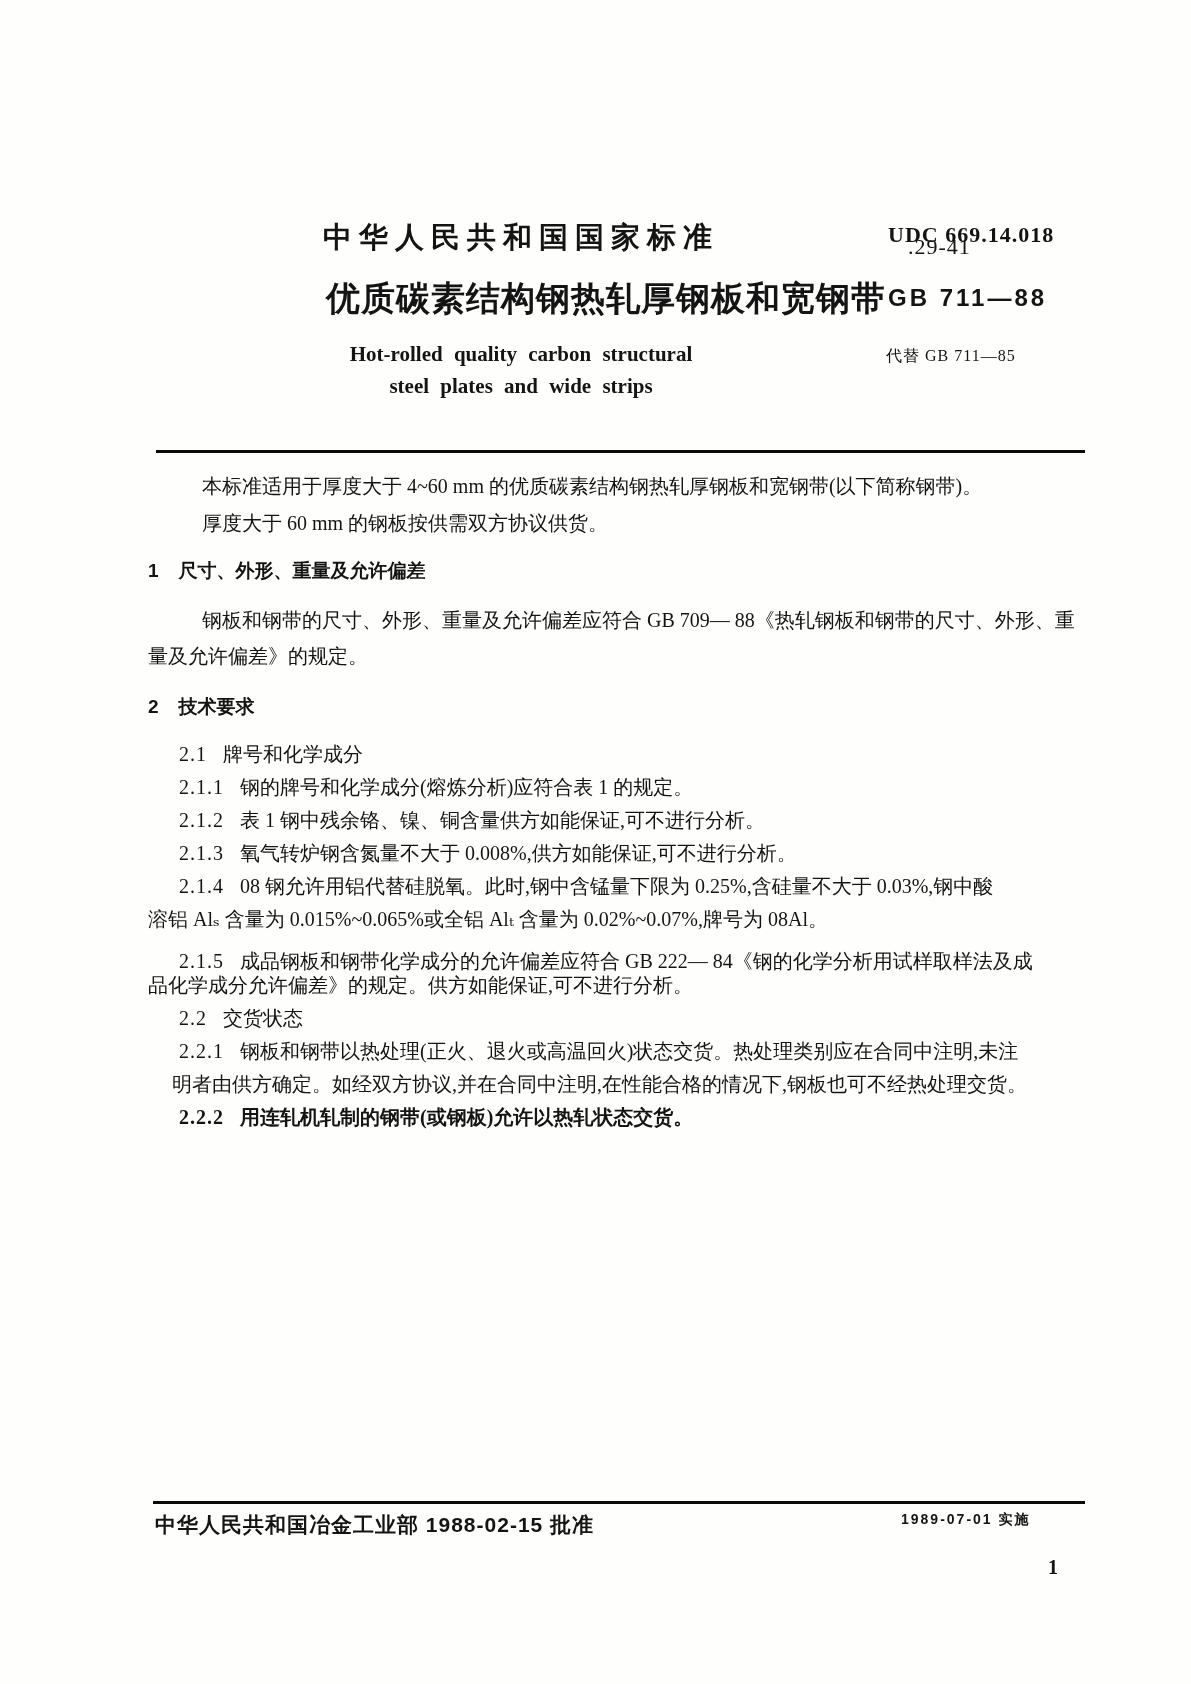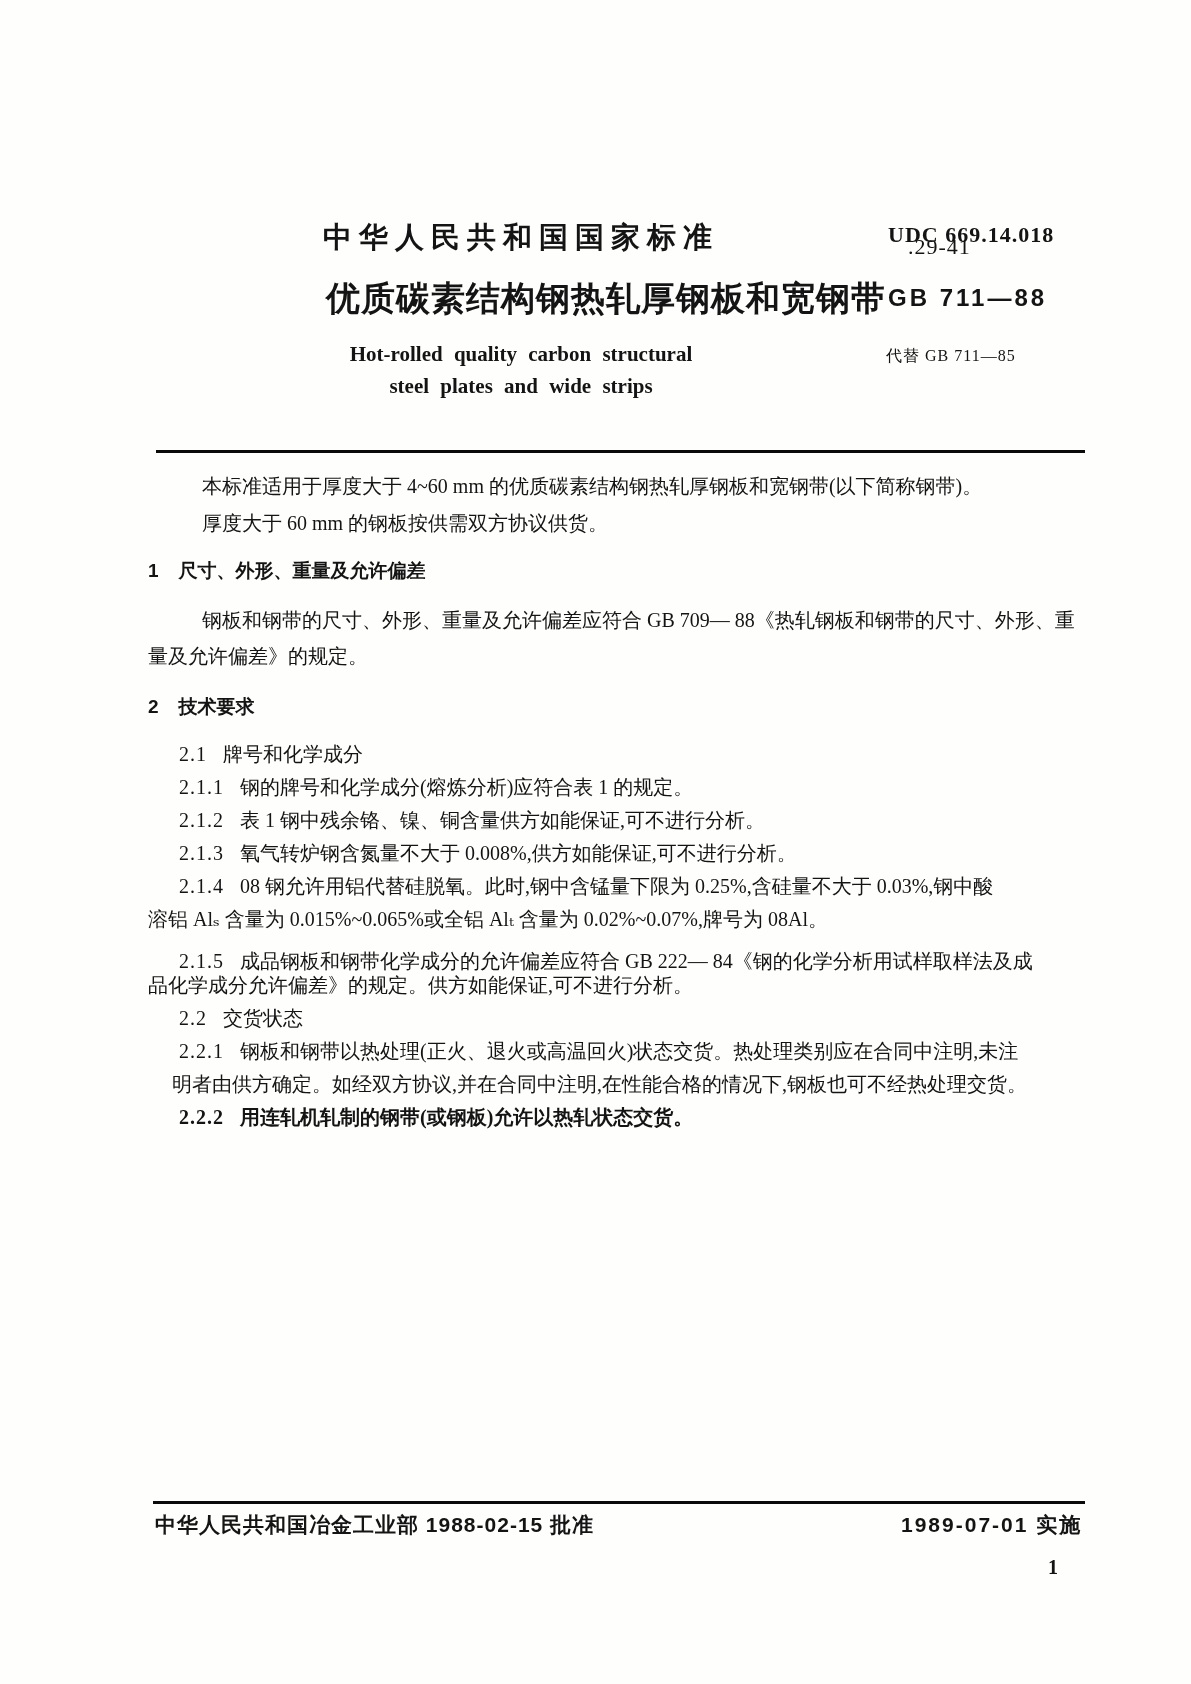--- a/index.html
+++ b/index.html
@@ -43,21 +43,21 @@
   .yh2{top:230px;}
   .c0{top:278px;} .c1{top:311px;} .c2{top:344px;} .c3{top:377px;}
   .c4{top:410px;} .c4b{top:443px;}
   .c5{top:476px;margin-top:9px;} .c5b{top:509px;}
   .c6{top:542px;} .c7{top:575px;} .c7b{top:608px;margin-left:24px;}
   .c8{top:641px;font-weight:bold;}
 
   
   .rule-bottom{left:153px;top:1501px;width:932px;height:3px;background:#0a0a0a;}
   .approval{left:155px;top:1511px;font-size:21px;letter-spacing:1px;}
-  .implementation{left:901px;top:1511px;font-size:21px;letter-spacing:2px;}
+  .implementation{left:901px;top:1511px;font-size:14px;letter-spacing:2px;}
   .pagenum{left:1048px;top:1556px;font-size:20px;font-weight:bold;}
 </style>
 </head>
 <body>
 
 <div class="page">
 
   <div class="abs hei std-label">中华人民共和国国家标准</div>
   <div class="abs udc1">UDC 669.14.018</div>
   <div class="abs udc2">.29-41</div>

